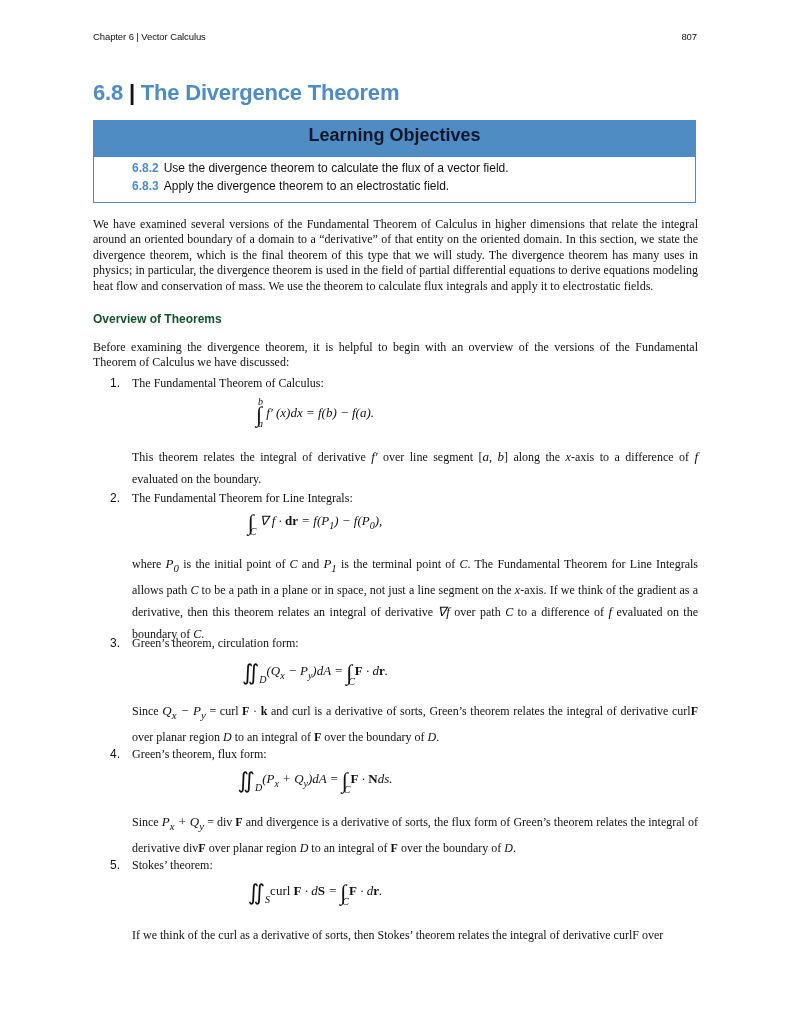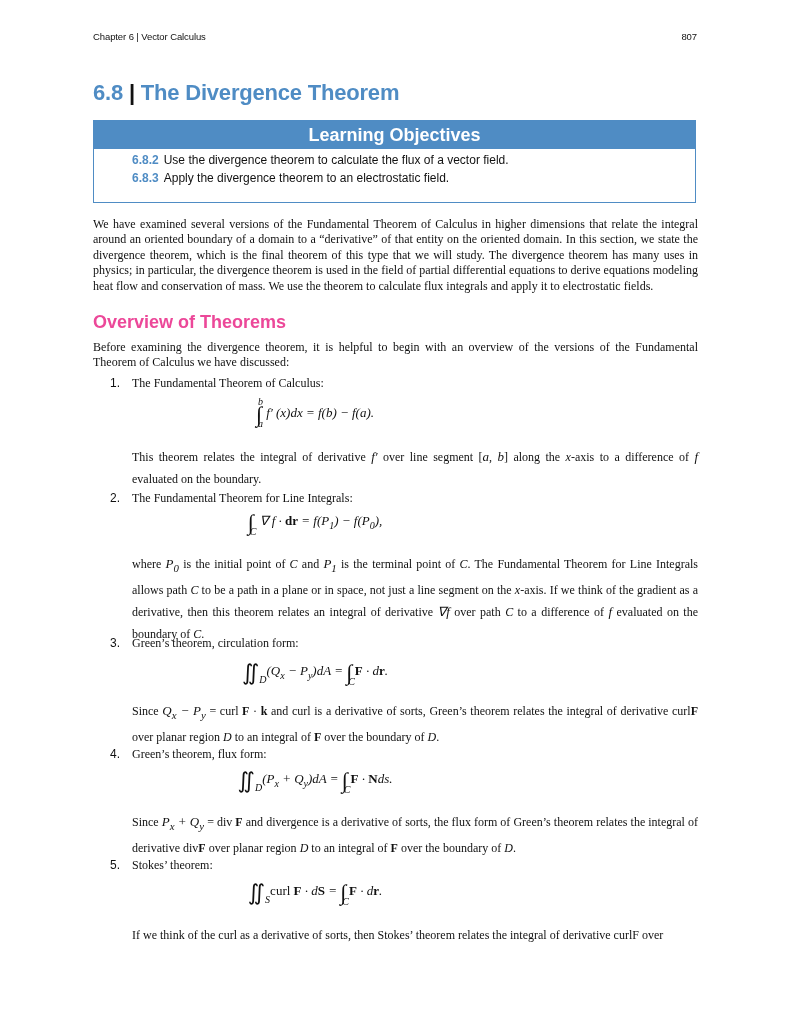--- a/index.html
+++ b/index.html
@@ -4,27 +4,27 @@
 <style>
   html, body { margin:0; padding:0; background:#ffffff; }
   body { width:791px; height:1024px; position:relative; overflow:hidden; color:#111; }
 
   .running-head { position:absolute; top:31px; left:93px; right:94px; height:14px; font-size:9.5px; display:flex; justify-content:space-between; font-family:"Liberation Sans", sans-serif; letter-spacing:-0.1px; }
 
   .section-title { position:absolute; top:80px; left:93px; font-family:"Liberation Sans", sans-serif; font-weight:bold; font-size:22px; color:#4f8cc4; letter-spacing:-0.2px; white-space:nowrap; }
   .section-title .bar { color:#111; }
 
   .lo-box { position:absolute; top:120px; left:93px; width:603px; height:83px; border:1px solid #4f8cc4; box-sizing:border-box; }
-  .lo-head { background:#4f8cc4; color:#ffffff; height:28px; line-height:28px; text-align:center; font-family:"Liberation Sans", sans-serif; font-weight:bold; font-size:18px; }
+  .lo-head { background:#4f8cc4; color:#0f172a; height:36px; line-height:28px; text-align:center; font-family:"Liberation Sans", sans-serif; font-weight:bold; font-size:18px; }
   .lo-list { margin:0; padding:2px 0 0 38px; list-style:none; font-family:"Liberation Sans", sans-serif; font-size:12px; }
   .lo-list li { height:18px; line-height:18px; }
   .lo-num { color:#4f8cc4; font-weight:bold; margin-right:5px; }
 
   .para { position:absolute; left:93px; width:605px; font-family:"Liberation Serif", serif; font-size:12px; line-height:15.4px; text-align:justify; }
-  .h2 { position:absolute; top:312px; left:93px; font-family:"Liberation Sans", sans-serif; font-weight:bold; font-size:18px; color:#ec4899; }
+  .h2 { position:absolute; top:312px; left:93px; font-family:"Liberation Sans", sans-serif; font-weight:bold; font-size:12px; color:#14532d; }
 
   .item-head { position:absolute; left:110px; font-family:"Liberation Serif", serif; font-size:12px; }
   .item-head .n { font-family:"Liberation Sans", sans-serif; display:inline-block; width:22px; }
   .item-head b { font-weight:normal; }
 
   .eq { position:absolute; left:0; width:630px; text-align:center; font-family:"Liberation Serif", serif; font-size:13px; font-style:italic; }
   .eq .int { font-size:22px; font-style:normal; vertical-align:-5px; }
   .eq sub, .eq sup { font-size:10px; }
   .eq b { font-style:normal; }
 

